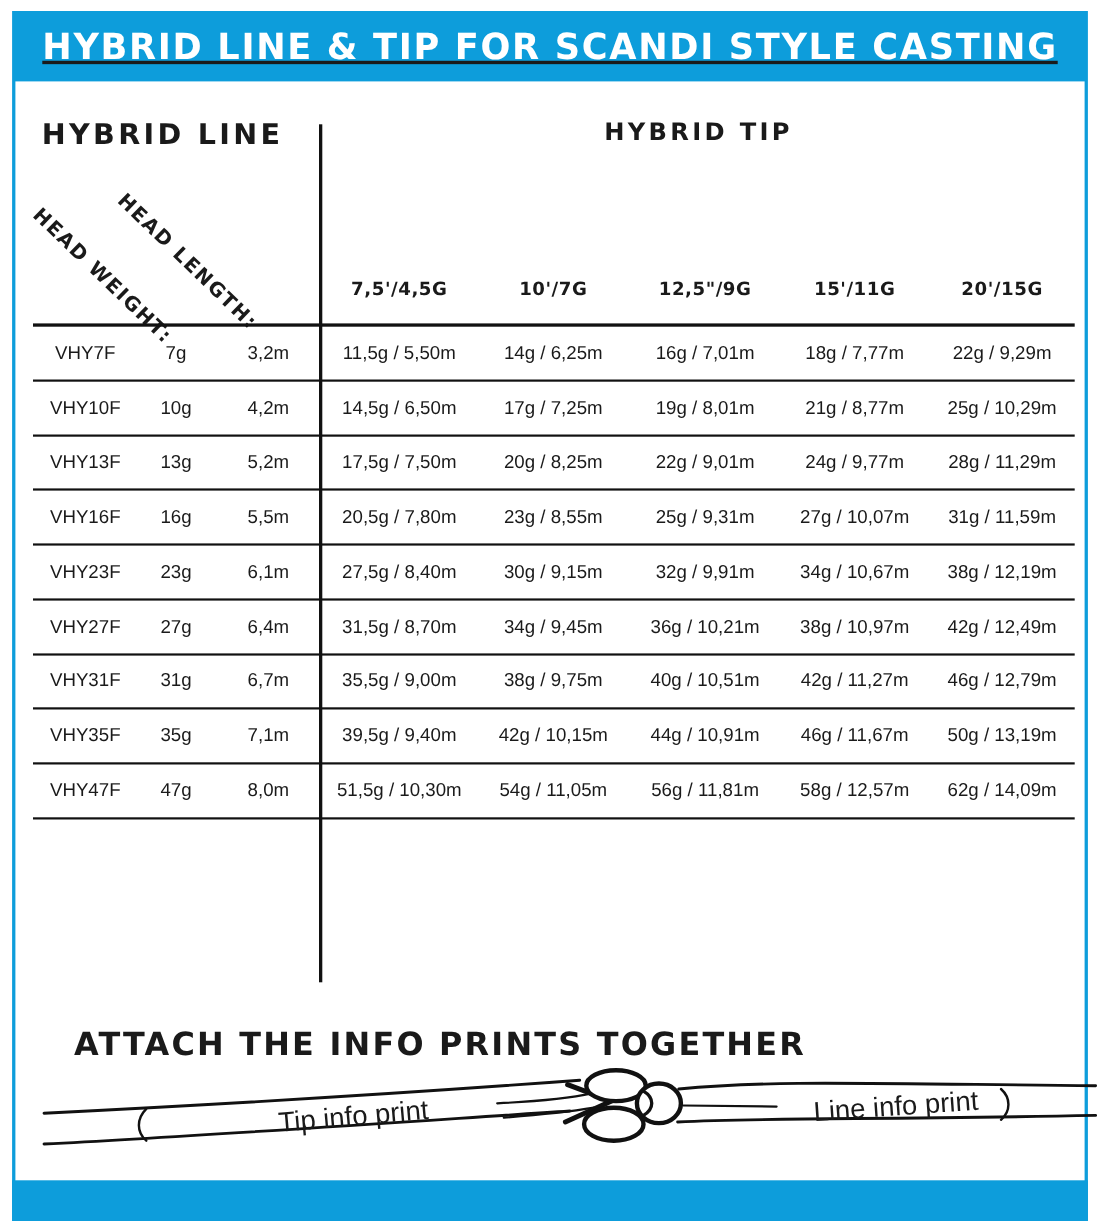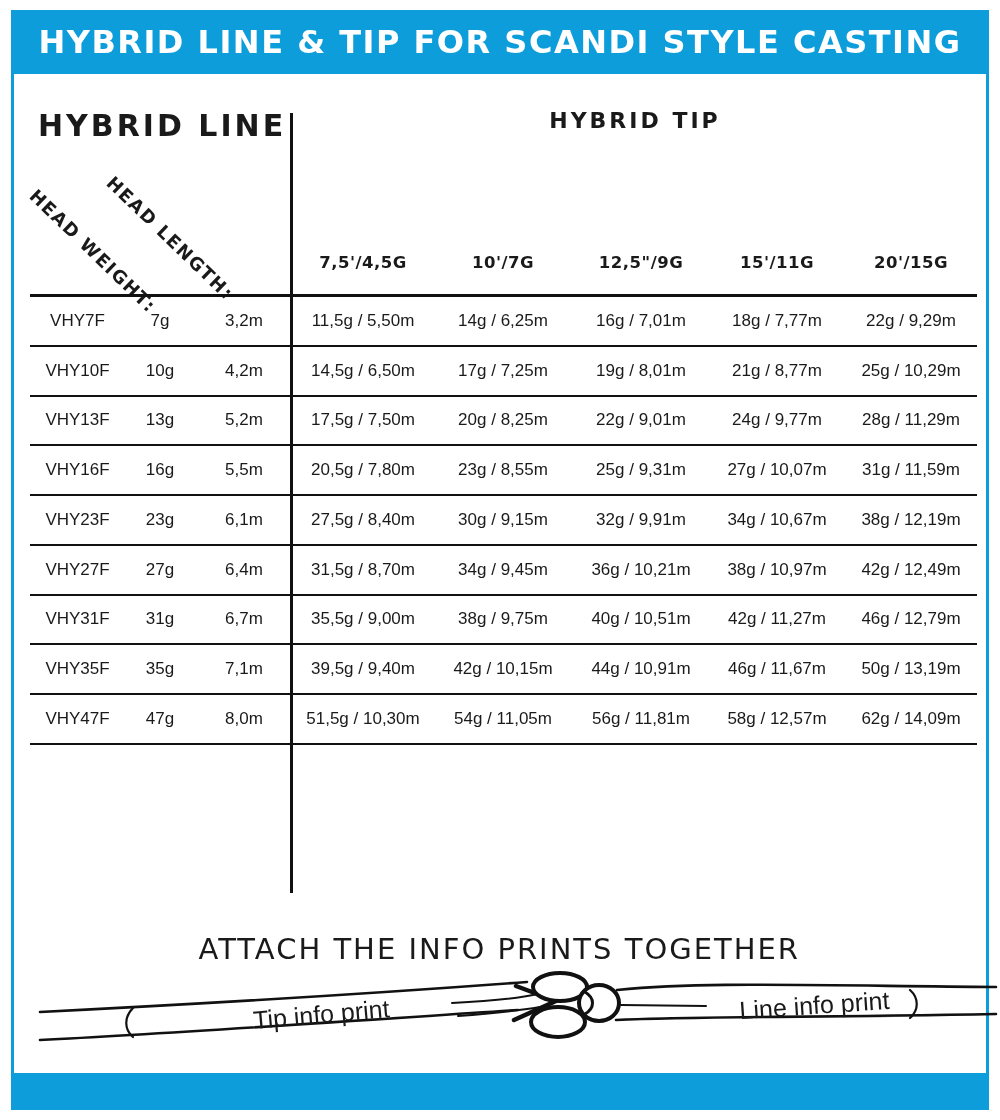--- a/index.html
+++ b/index.html
@@ -7,27 +7,27 @@
         font-family:"Liberation Sans",sans-serif;color:#1a1a1a;}
 
   
   .frame-side{position:absolute;top:10px;width:3px;height:1100px;}
   .frame-left{left:11px;}
   .frame-right{left:986px;}
   .bottom-bar{position:absolute;left:11px;width:978px;top:1073px;height:37px;}
 
   
   .banner{position:absolute;left:13px;top:10px;width:974px;height:64px;
-          display:flex;align-items:center;justify-content:center;}
+          display:flex;align-items:center;justify-content:center;text-decoration:underline;}
   .banner .title{color:#fff;font-weight:800;font-size:32px;letter-spacing:1.5px;
           font-family:"DejaVu Sans",sans-serif;transform:scaleY(1.02);white-space:nowrap;}
 
   
   .disp{font-family:"DejaVu Sans",sans-serif;font-weight:800;}
-  .hl-header{position:absolute;left:38px;top:108px;font-size:30px;letter-spacing:3px;}
+  .hl-header{position:absolute;left:38px;top:108px;font-size:26px;letter-spacing:3px;}
   .ht-header{position:absolute;left:293px;width:684px;top:108px;text-align:center;
              font-size:22px;letter-spacing:3px;}
 
   
   .diag{position:absolute;font-size:18px;letter-spacing:1.5px;white-space:nowrap;
         transform:rotate(44deg);transform-origin:left top;}
   .head-weight{left:40px;top:185px;}
   .head-length{left:117px;top:172px;}
 
   
@@ -38,22 +38,22 @@
   .tip-col{position:absolute;transform:translateX(-50%);font-family:"DejaVu Sans",sans-serif;
            font-weight:800;font-size:16.5px;letter-spacing:0.5px;white-space:nowrap;}
 
   
   .tbody{position:absolute;left:30px;top:294px;width:947px;border-top:3px solid #111;}
   .trow{display:grid;grid-template-columns:95px 70px 98px 140px 140px 136px 136px 132px;
         height:49.75px;border-bottom:2.5px solid #111;box-sizing:border-box;align-items:center;}
   .tcell{text-align:center;font-size:17px;white-space:nowrap;}
 
   
-  .attach-heading{position:absolute;left:0;top:932px;width:800px;text-align:right;
-        font-family:"DejaVu Sans",sans-serif;font-weight:400;font-size:29px;letter-spacing:2px;}
+  .attach-heading{position:absolute;left:0;top:932px;width:800px;text-align:center;
+        font-family:"DejaVu Sans",sans-serif;font-weight:700;font-size:29px;letter-spacing:2px;}
   .knot-svg{position:absolute;left:0;top:960px;}
   .rope-label{font-family:"Liberation Sans",sans-serif;font-size:25px;fill:#1a1a1a;}
 </style>
 </head>
 <body>
 
 <div class="page">
 
   <div class="frame-side frame-left accent" style="background: rgb(13, 157, 219);"></div>
   <div class="frame-side frame-right accent" style="background: rgb(13, 157, 219);"></div>

